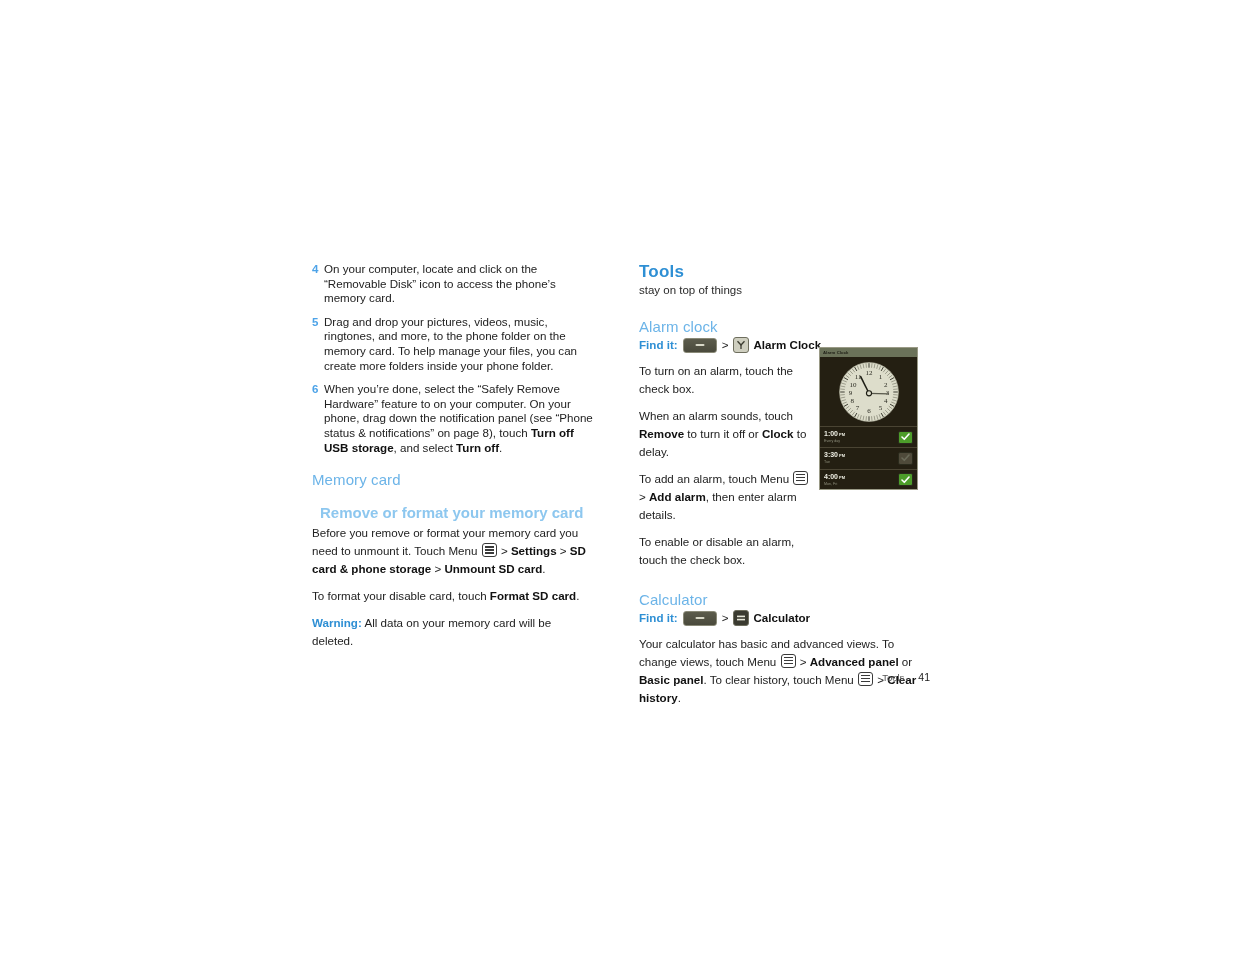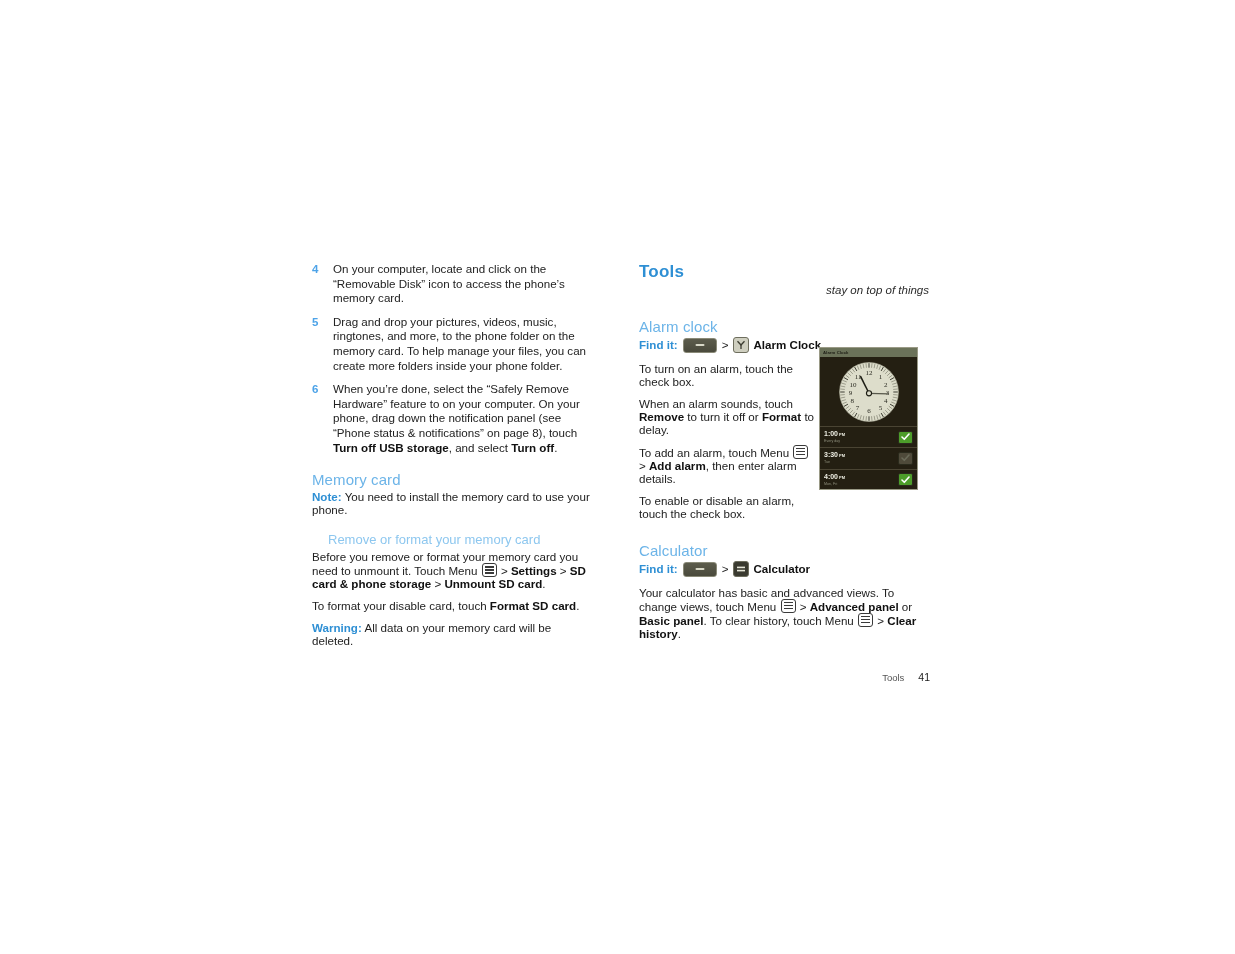--- a/index.html
+++ b/index.html
@@ -49,56 +49,53 @@
     line-height: 14.6px;
     width: 12px;
     flex: 0 0 12px;
     text-align: left;
   }
   .step-body {
     font-size: 11.6px;
     line-height: 14.6px;
     color: #222;
     flex: 1;
-    margin-left: 9px;
   }
 
   
   h2.sect {
     font-size: 15px;
     font-weight: normal;
     color: #6cb4e8;
     margin: 0 0 2px 0;
     letter-spacing: 0.1px;
   }
   h1.chapter {
     font-size: 17px;
     font-weight: bold;
     color: #2e8fd4;
     margin: 0 0 2px 0;
     letter-spacing: 0.2px;
   }
   .chapter-sub {
     font-size: 11.5px;
-    font-style: italic;
     color: #2b2b2b;
     margin: 0 0 22px 0;
-    text-align: right;
   }
   h3.subsect {
-    font-size: 13px;
-    font-weight: normal;
+    font-size: 15px;
+    font-weight: bold;
     color: #8dc7ef;
-    margin: 0 0 3px 16px;
+    margin: 0 0 3px 8px;
   }
 
   
   p.body {
     font-size: 11.6px;
-    line-height: 13px;
+    line-height: 18px;
     color: #222;
     margin: 0 0 9px 0;
   }
   b, .b { font-weight: bold; color: #111; }
   .lbl-note { color: #2e8fd4; font-weight: bold; }
   .lbl-warn { color: #2e8fd4; font-weight: bold; text-align: center; }
 
   
   .findit {
     font-size: 11.6px;
@@ -278,21 +275,20 @@
       <div class="step-body">Drag and drop your pictures, videos, music, ringtones, and more, to the phone folder on the memory card. To help manage your files, you can create more folders inside your phone folder.</div>
     </div>
 
     <div class="step">
       <div class="step-num">6</div>
       <div class="step-body"><span>When you’re done, select the “Safely Remove Hardware” feature to on your computer. On your phone, drag down the notification panel (see “Phone status &amp; notifications” on page 8), touch </span><b>Turn off USB storage</b><span>, and select </span><b>Turn off</b><span>.</span></div>
     </div>
 
     <h2 class="sect" style="margin-top:16px;">Memory card</h2>
 
-    <p class="body"><span class="lbl-note">Note:</span><span> You need to install the memory card to use your phone.</span></p>
 
     <h3 class="subsect" style="margin-top:16px;">Remove or format your memory card</h3>
 
     <p class="body"><span>Before you remove or format your memory card you need to unmount it. Touch Menu </span><span class="ico-menu"><i></i><i></i><i></i></span><span> &gt; </span><b>Settings</b><span> &gt; </span><b>SD card &amp; phone storage</b><span> &gt; </span><b>Unmount SD card</b><span>.</span></p>
 
     <p class="body"><span>To format your disable card, touch </span><b>Format SD card</b><span>.</span></p>
 
     <p class="body"><span class="lbl-warn">Warning:</span><span> All data on your memory card will be deleted.</span></p>
 
   </div>
@@ -313,21 +309,21 @@
           <path d="M3.5 3.2 L7 7 L10.5 3.2" fill="none" stroke="#3b3b30" stroke-width="1.3"></path>
           <line x1="7" y1="7" x2="7" y2="11" stroke="#3b3b30" stroke-width="1.3"></line>
         </svg>
       </span>
       <span class="app-name">Alarm Clock</span>
     </div>
 
     <div style="width:176px;">
       <p class="body">To turn on an alarm, touch the check box.</p>
 
-      <p class="body"><span>When an alarm sounds, touch </span><b>Remove</b><span> to turn it off or </span><b>Format</b><span> to delay.</span></p>
+      <p class="body"><span>When an alarm sounds, touch </span><b>Remove</b><span> to turn it off or </span><b>Clock</b><span> to delay.</span></p>
 
       <p class="body"><span>To add an alarm, touch Menu </span><span class="ico-menu"><i></i><i></i><i></i></span><br><span>&gt; </span><b>Add alarm</b><span>, then enter alarm details.</span></p>
 
       <p class="body">To enable or disable an alarm, touch the check box.</p>
     </div>
 
     <h2 class="sect" style="margin-top:22px;">Calculator</h2>
 
     <div class="findit">
       <span class="findit-lbl">Find it:</span>

